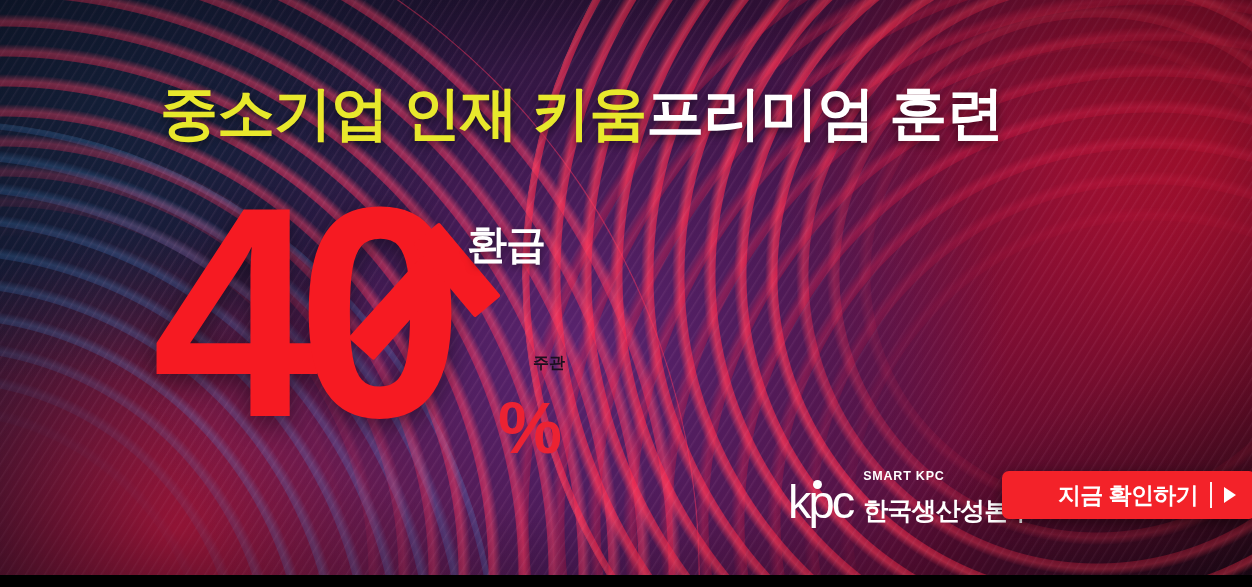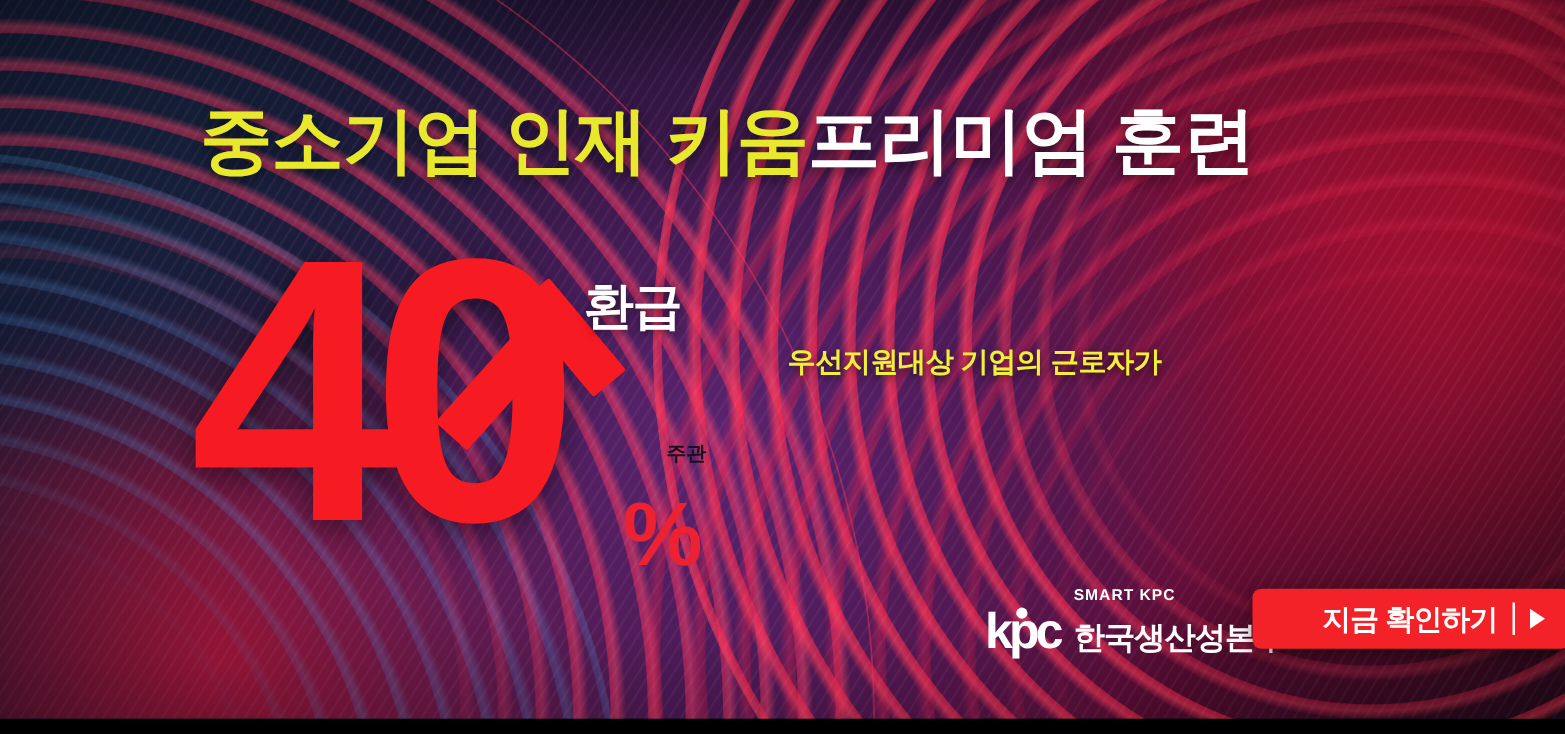--- a/index.html
+++ b/index.html
@@ -246,22 +246,22 @@
     position: absolute;
     left: 788px;
     top: 470px;
     display: flex;
     align-items: flex-end;
     gap: 11px;
     color: #fff;
   }
   .kpc-mark {
     position: relative;
-    font-size: 40px;
-    font-weight: 700;
+    font-size: 47px;
+    font-weight: 400;
     letter-spacing: -3px;
     line-height: 0.9;
   }
   .kpc-dot {
     position: absolute;
     left: 25px;
     top: -1px;
     width: 9px;
     height: 9px;
     border-radius: 50%;
@@ -340,23 +340,20 @@
       <div class="ninety">40</div>
       <div class="ninety-slash"></div>
       <div class="ninety-slash2"></div>
     </div>
 
     <div class="label-refund">환급</div>
     <div class="label-host">주관</div>
     <div class="pct-sign">%</div>
 
     <div class="body-copy">
-      <span class="line">
-        <span class="accent">우선지원대상 기업의 근로자가</span>
-      </span>
     </div>
 
     <div class="kpc-logo">
       <div class="kpc-mark">
         <span>kpc</span>
         <span class="kpc-dot"></span>
       </div>
       <div class="kpc-text">
         <span class="kpc-smart">SMART KPC</span>
         <span class="kpc-kor">한국생산성본부</span>

